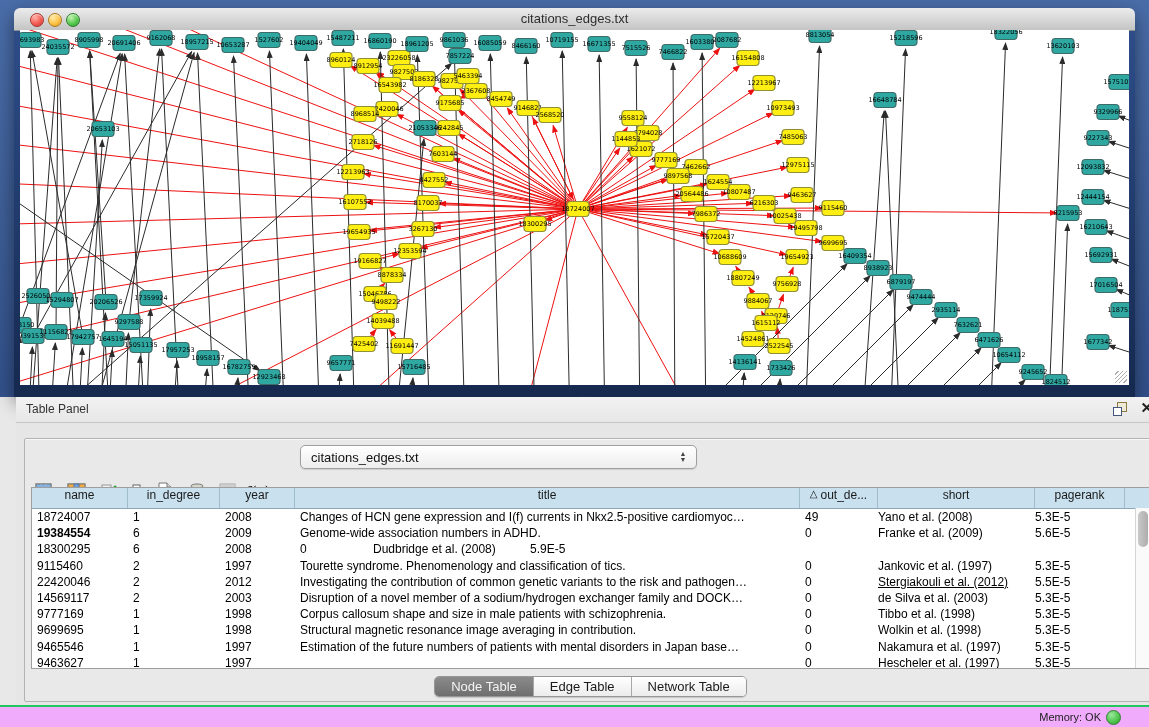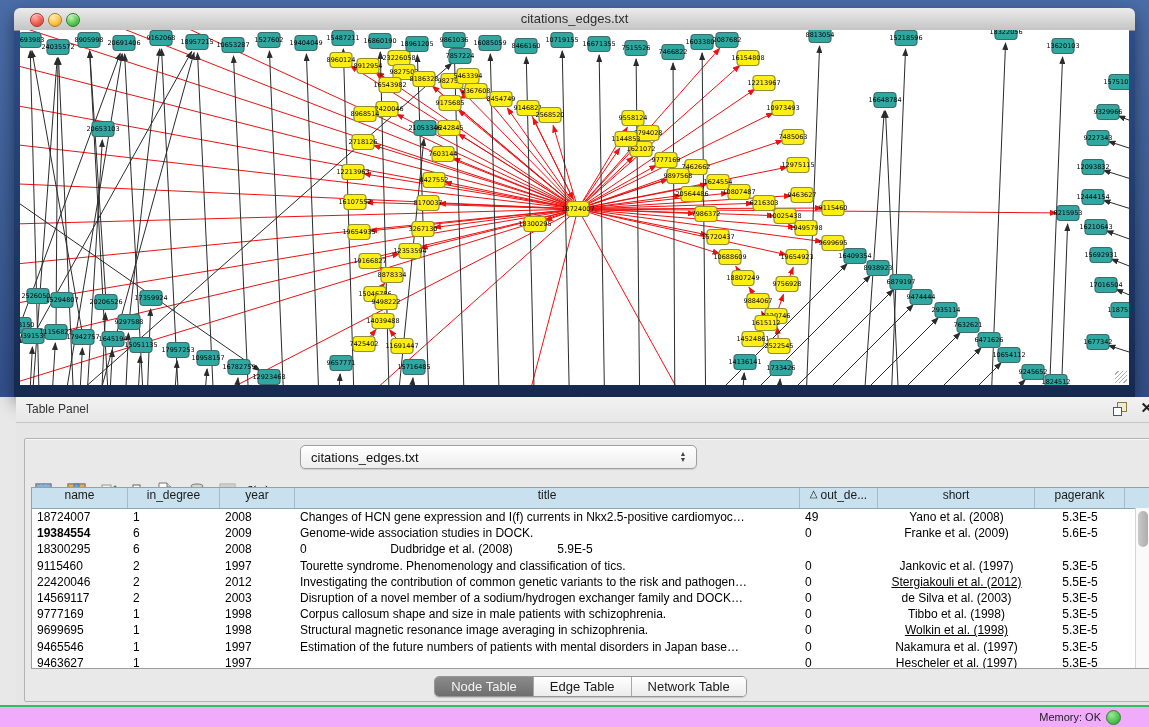--- a/index.html
+++ b/index.html
@@ -56,21 +56,21 @@
        font-size:7px;color:#444;padding-right:4px;}
   
   .data-table{position:absolute;left:6px;top:48px;width:1121px;height:182px;background:#fff;
               border:1px solid #9e9e9e;box-sizing:border-box;font-size:12px;color:#000;overflow:hidden;}
   .thead{display:flex;height:20px;background:#c9e1ee;border-bottom:1px solid #8fa8b8;}
   .th{box-sizing:border-box;border-right:1px solid #9fbccc;display:flex;align-items:flex-start;
       justify-content:center;font-size:12px;color:#1a1a1a;overflow:hidden;white-space:nowrap;cursor:pointer;}
   .th .sort{font-size:10px;margin-right:3px;color:#111;}
   .tr{display:flex;height:16.2px;line-height:16.2px;cursor:default;}
   .td{box-sizing:border-box;padding-left:5px;overflow:hidden;white-space:nowrap;}
-  .td.center{text-align:center;padding-left:0;}
+  .td.center{padding-left:0;}
   .vscroll{position:absolute;right:0;top:20px;bottom:0;width:15px;background:#fafafa;border-left:1px solid #d4d4d4;}
   .vthumb{position:absolute;left:2px;top:3px;width:10px;height:36px;border-radius:5px;
           background:linear-gradient(90deg,#c9c9c9,#adadad);cursor:pointer;}
   
   .tabbar{position:absolute;left:0;right:0;top:237px;display:flex;justify-content:center;}
   .seg{display:flex;border:1px solid #979797;border-radius:5px;overflow:hidden;
        box-shadow:0 1px 1px rgba(0,0,0,.15);}
   .seg-btn{padding:2px 16px;font-size:13px;background:linear-gradient(180deg,#ffffff,#ececec);
            color:#1a1a1a;border-right:1px solid #a7a7a7;cursor:pointer;}
   .seg-btn:last-child{border-right:none;}
@@ -933,21 +933,21 @@
             <div class="td" style="width: 75px;">2008</div>
             <div class="td" style="width: 505px;">Changes of HCN gene expression and I(f) currents in Nkx2.5-positive cardiomyoc…</div>
             <div class="td" style="width: 78px;">49</div>
             <div class="td center" style="width: 157px;">Yano et al. (2008)</div>
             <div class="td center" style="width: 90px;">5.3E-5</div>
           </div>
           <div class="tr">
             <div class="td" style="width: 96px; font-weight: bold;">19384554</div>
             <div class="td" style="width: 92px;">6</div>
             <div class="td" style="width: 75px;">2009</div>
-            <div class="td" style="width: 505px;">Genome-wide association studies in DOCK.</div>
+            <div class="td" style="width: 505px;">Genome-wide association numbers in ADHD.</div>
             <div class="td" style="width: 78px;">0</div>
             <div class="td center" style="width: 157px;">Franke et al. (2009)</div>
             <div class="td center" style="width: 90px;">5.6E-5</div>
           </div>
           <div class="tr">
             <div class="td" style="width: 96px;">18300295</div>
             <div class="td" style="width: 92px;">6</div>
             <div class="td" style="width: 75px;">2008</div>
             <div class="td" style="width: 78px;">0</div>
             <div class="td center" style="width: 157px;">Dudbridge et al. (2008)</div>
@@ -986,23 +986,23 @@
             <div class="td" style="width: 75px;">1998</div>
             <div class="td" style="width: 505px;">Corpus callosum shape and size in male patients with schizophrenia.</div>
             <div class="td" style="width: 78px;">0</div>
             <div class="td center" style="width: 157px;">Tibbo et al. (1998)</div>
             <div class="td center" style="width: 90px;">5.3E-5</div>
           </div>
           <div class="tr">
             <div class="td" style="width: 96px;">9699695</div>
             <div class="td" style="width: 92px;">1</div>
             <div class="td" style="width: 75px;">1998</div>
-            <div class="td" style="width: 505px;">Structural magnetic resonance image averaging in schizophrenia.</div>
+            <div class="td" style="width: 505px;">Structural magnetic resonance image averaging in contribution.</div>
             <div class="td" style="width: 78px;">0</div>
-            <div class="td center" style="width: 157px; text-decoration: underline;">Wolkin et al. (1998)</div>
+            <div class="td center" style="width: 157px;">Wolkin et al. (1998)</div>
             <div class="td center" style="width: 90px;">5.3E-5</div>
           </div>
           <div class="tr">
             <div class="td" style="width: 96px;">9465546</div>
             <div class="td" style="width: 92px;">1</div>
             <div class="td" style="width: 75px;">1997</div>
             <div class="td" style="width: 505px;">Estimation of the future numbers of patients with mental disorders in Japan base…</div>
             <div class="td" style="width: 78px;">0</div>
             <div class="td center" style="width: 157px;">Nakamura et al. (1997)</div>
             <div class="td center" style="width: 90px;">5.3E-5</div>

